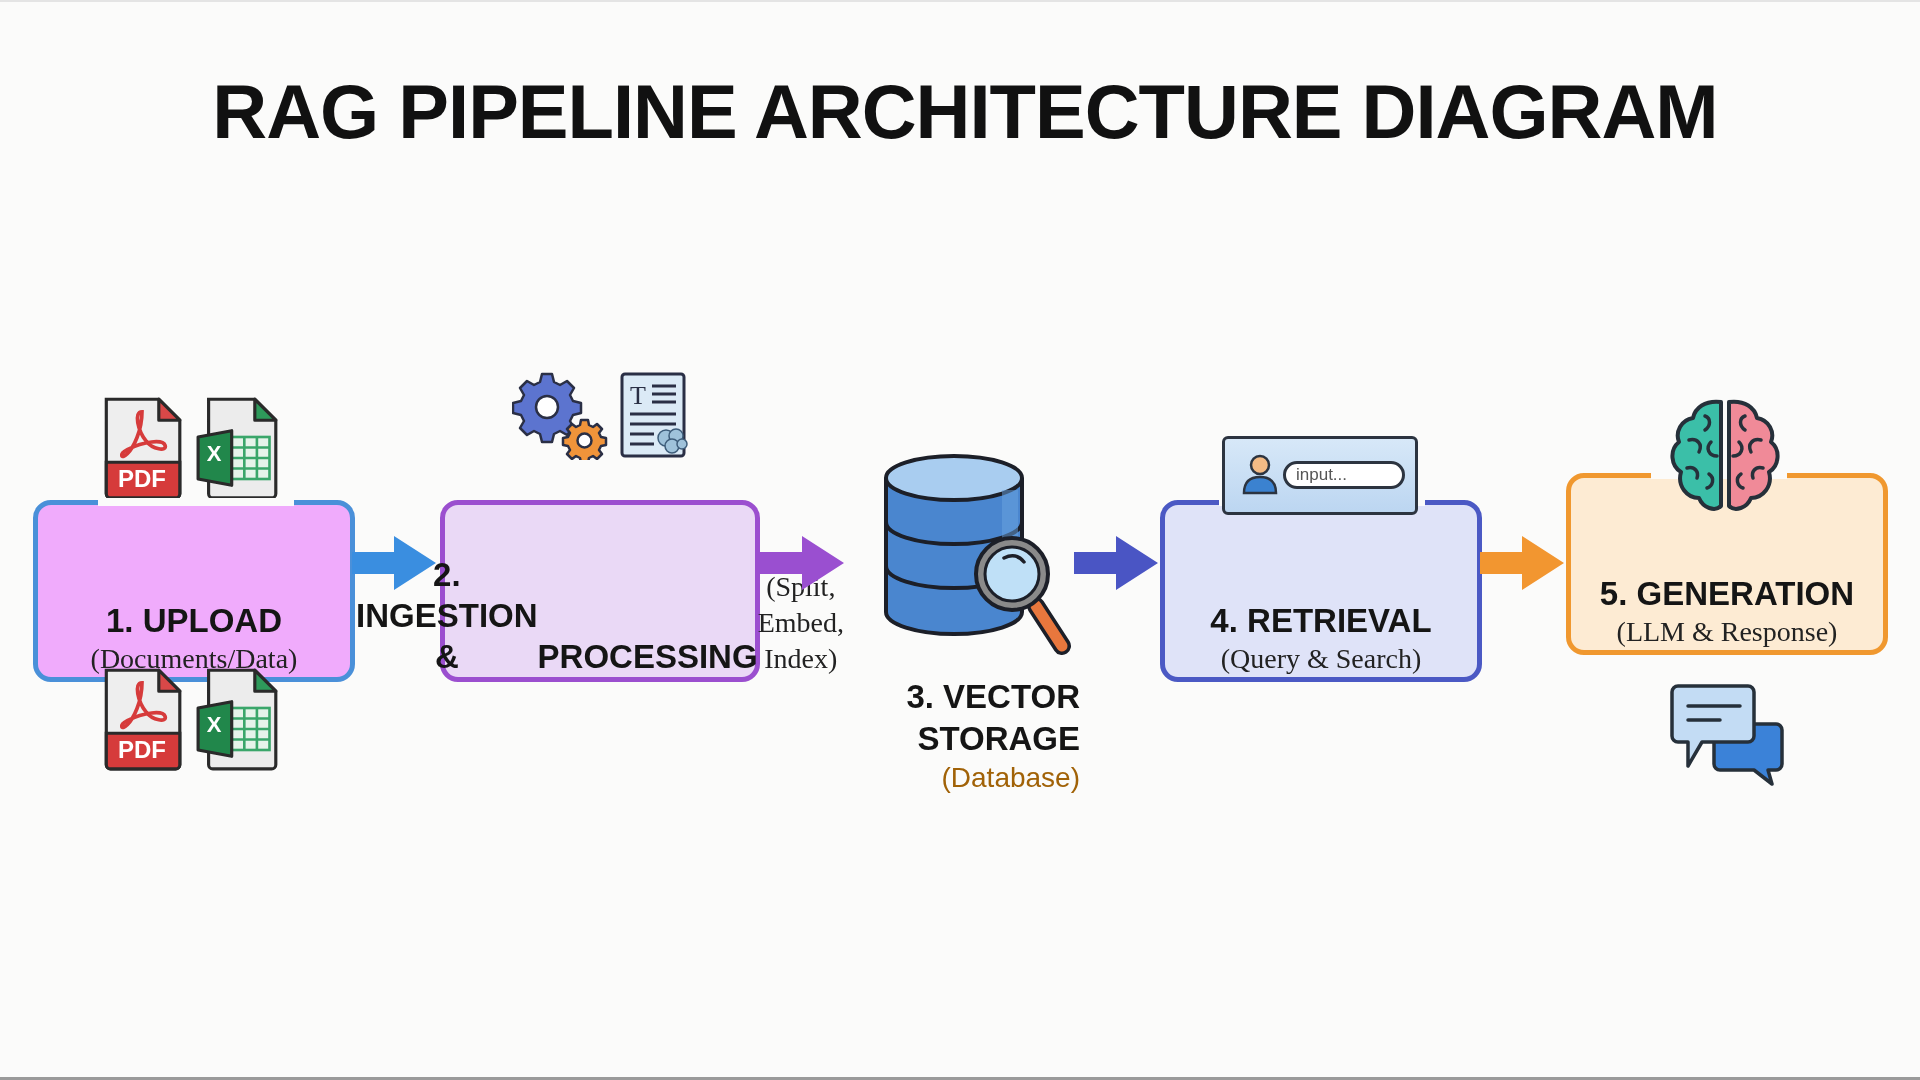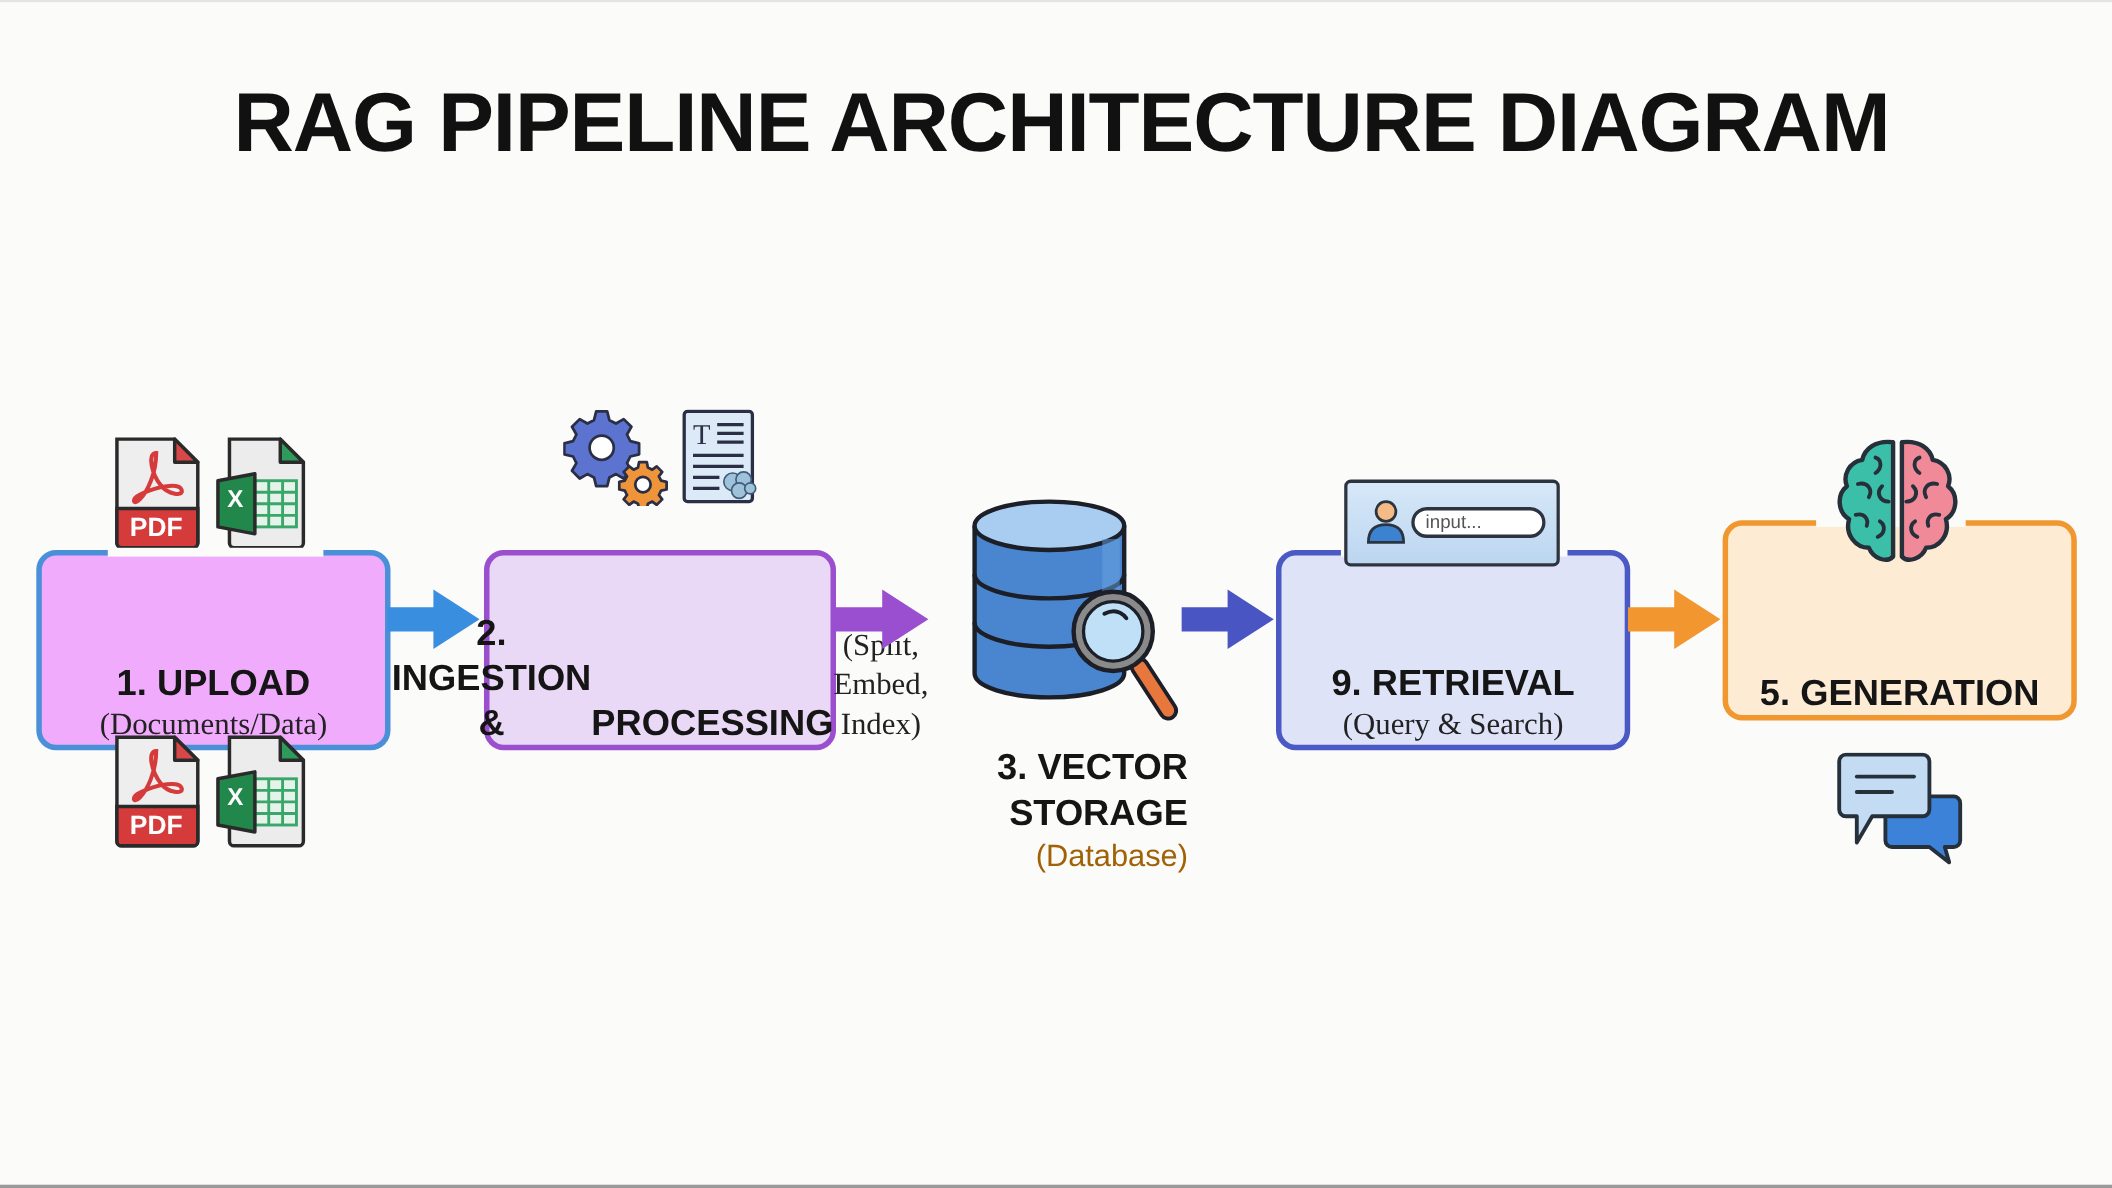--- a/index.html
+++ b/index.html
@@ -163,40 +163,41 @@
   <div class="sub">(Database)</div>
 </div>
 
 <svg class="arrow" style="left:1074px;top:534px" width="86" height="58">
   <path d="M0 18 H42 V2 L84 29 L42 56 V40 H0 Z" fill="#4a55c4"></path>
 </svg>
 
 <div class="stage" id="s4">
   <div class="gap" style="left:54px;width:206px;"></div>
   <div class="text">
-    <div class="name">9. RETRIEVAL</div>
+    <div class="name">4. RETRIEVAL</div>
     <div class="sub">(Query &amp; Search)</div>
   </div>
 </div>
 <div class="input-card">
   <svg style="position:absolute;left:16px;top:14px" width="38" height="42" viewBox="0 0 38 42">
     <circle cx="19" cy="12" r="9" fill="#f4bb85" stroke="#2c3440" stroke-width="2.5"></circle>
     <path d="M3 40 Q3 24 19 24 Q35 24 35 40 Z" fill="#3b82d0" stroke="#2c3440" stroke-width="2.5"></path>
   </svg>
   <div class="input-pill">input...</div>
 </div>
 
 <svg class="arrow" style="left:1480px;top:534px" width="86" height="58">
   <path d="M0 18 H42 V2 L84 29 L42 56 V40 H0 Z" fill="#f29630"></path>
 </svg>
 
 <div class="stage" id="s5">
   <div class="gap" style="left:80px;width:136px;"></div>
   <div class="text">
     <div class="name">5. GENERATION</div>
+    <div class="sub">(LLM &amp; Response)</div>
   </div>
 </div>
 <svg class="icon" style="left:1665px;top:396px" width="120" height="120" viewBox="0 0 120 120">
   <path d="M56 6 C40 4 30 12 28 22 C16 24 10 36 14 46 C4 54 6 70 16 76 C12 90 22 102 34 102 C38 112 50 116 56 110 Z" fill="#3bbfa8" stroke="#26303a" stroke-width="4" stroke-linejoin="round"></path>
   <path d="M64 6 C80 4 90 12 92 22 C104 24 110 36 106 46 C116 54 114 70 104 76 C108 90 98 102 86 102 C82 112 70 116 64 110 Z" fill="#f08a98" stroke="#26303a" stroke-width="4" stroke-linejoin="round"></path>
   <g fill="none" stroke="#26303a" stroke-width="3.5" stroke-linecap="round">
     <path d="M40 20 C46 22 46 30 40 34"></path>
       <path d="M24 44 C32 42 38 48 34 56"></path>
       <path d="M46 46 C40 52 44 60 52 60"></path>
     <path d="M22 72 C30 70 34 76 32 82"></path>

